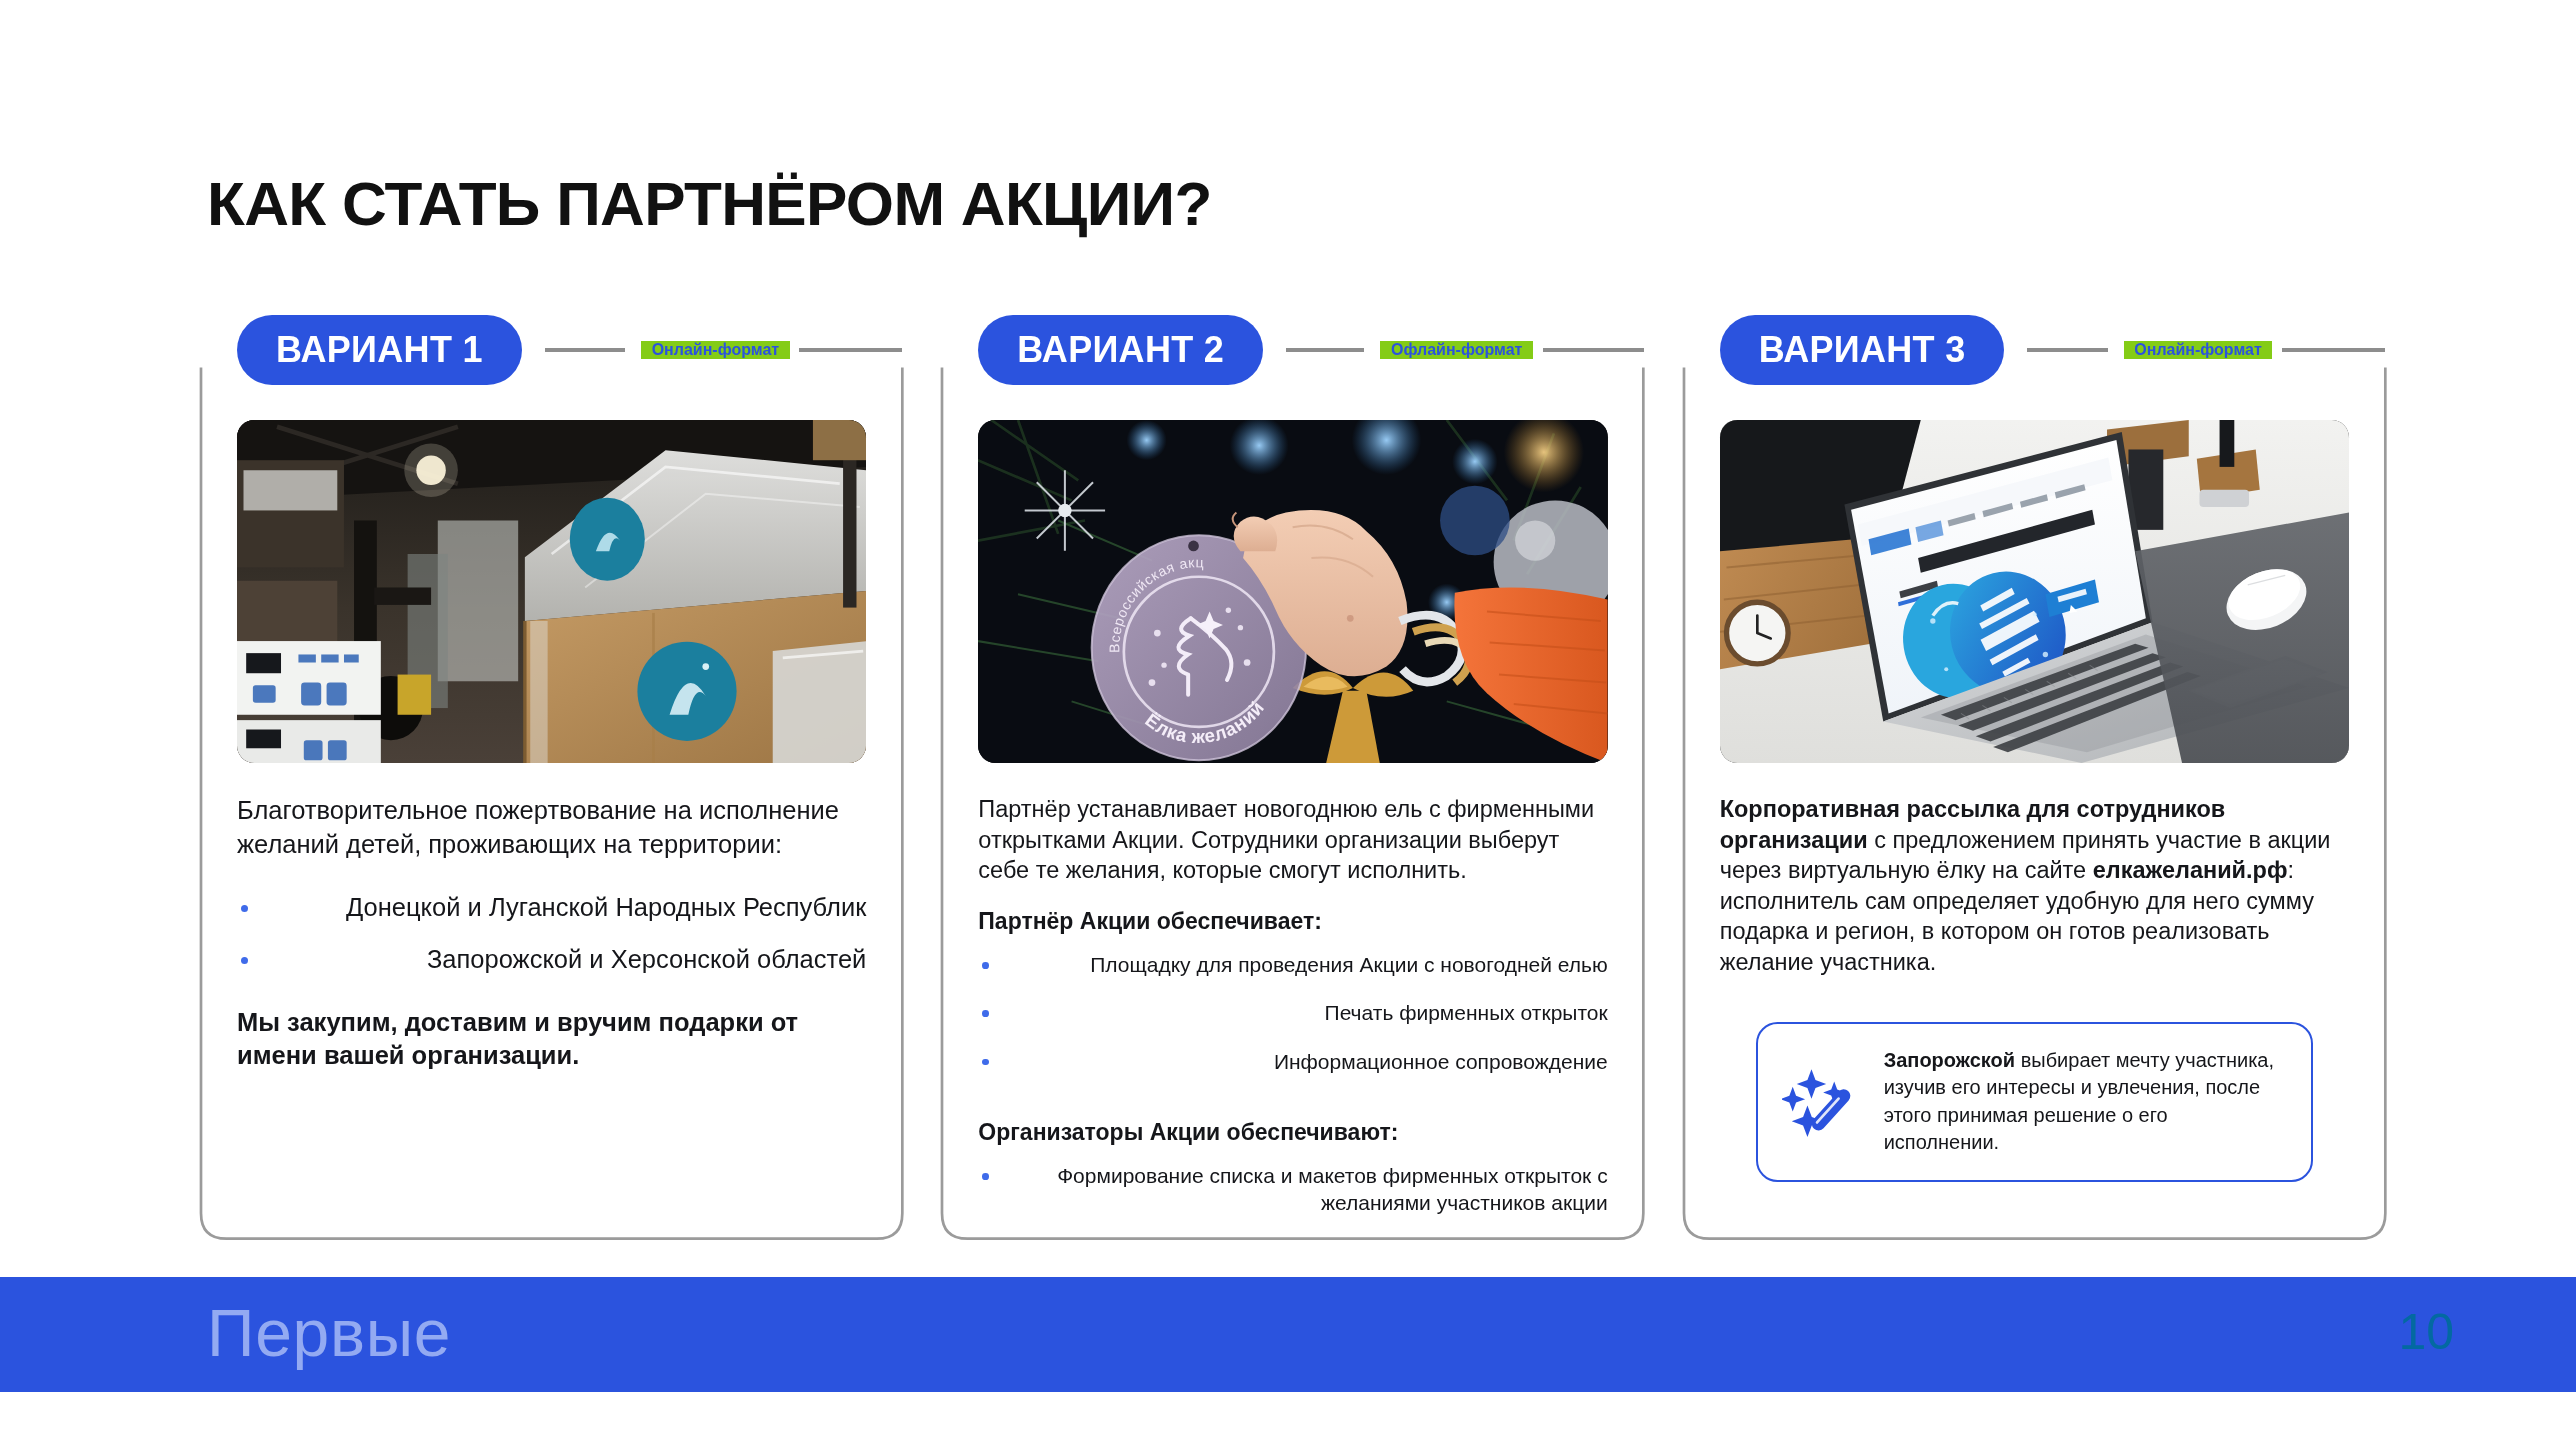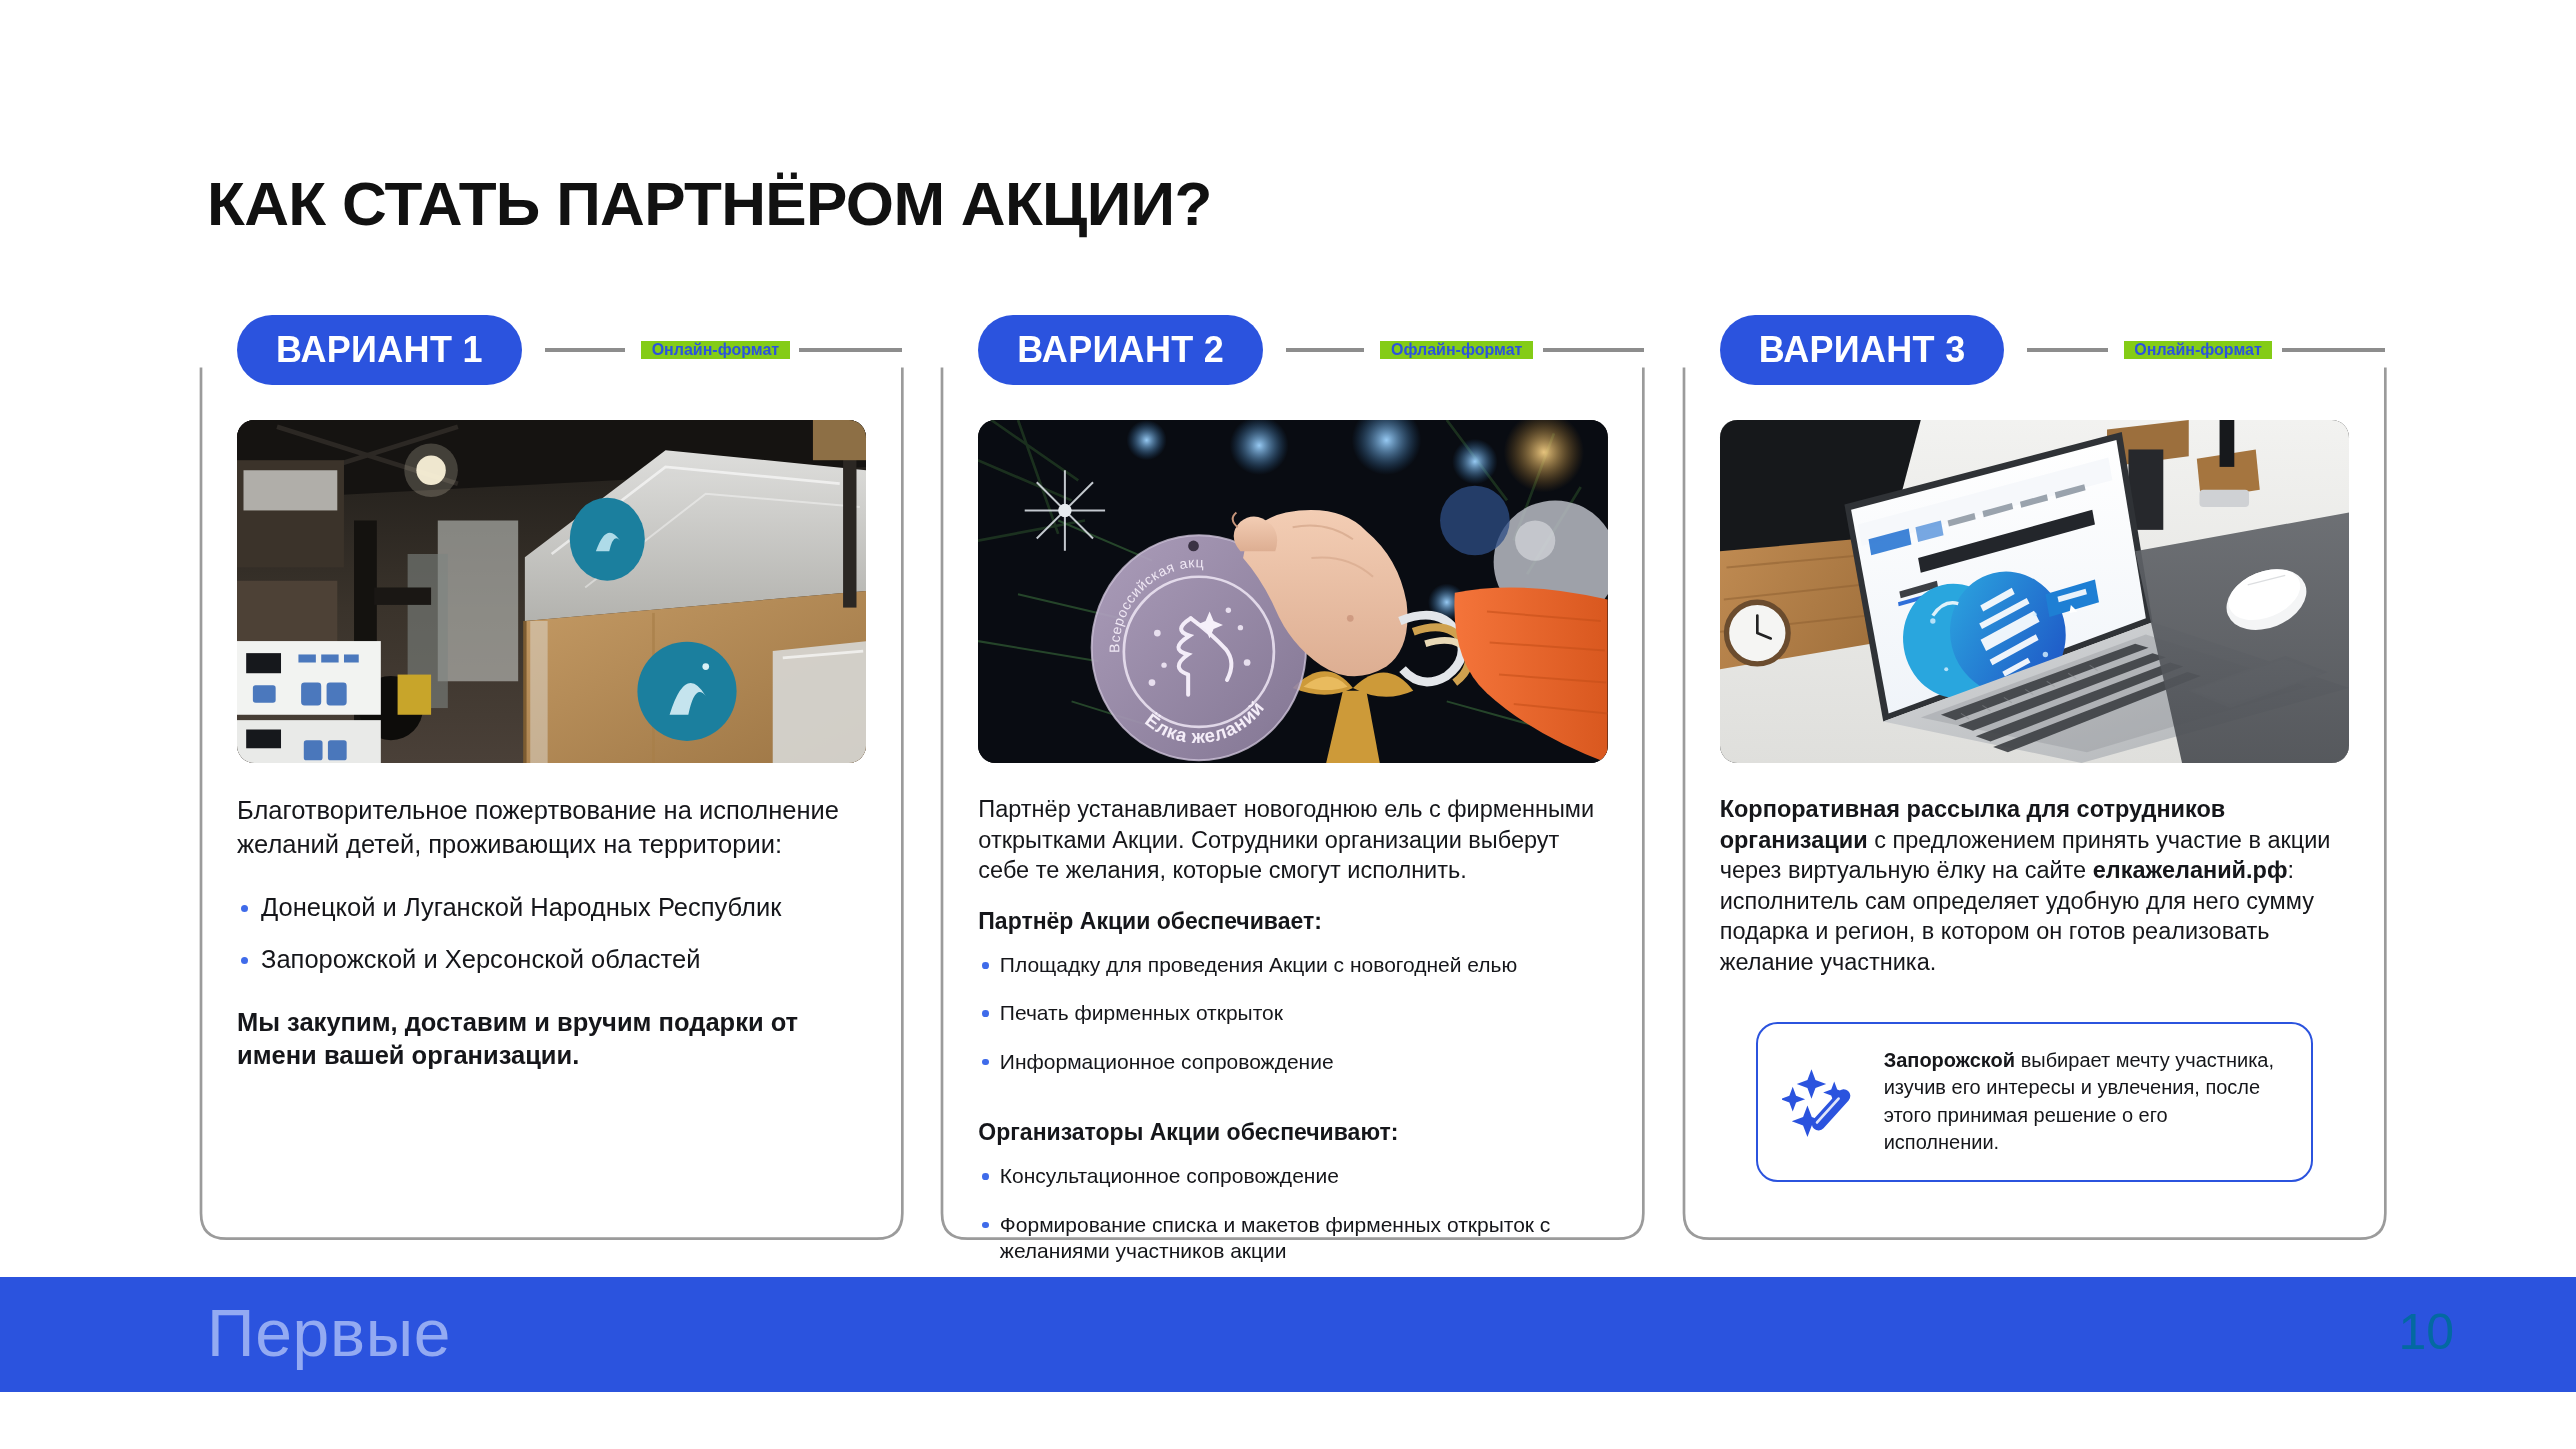--- a/index.html
+++ b/index.html
@@ -162,20 +162,21 @@
   .gap-sm { height: 14.8px; }
 
   .bullets { list-style: none; }
   .bullets li {
     position: relative;
     padding-left: 24px;
     font-size: 25.5px;
     line-height: 1.3;
     color: #15161a;
     margin-bottom: 19px;
+    text-align: right;
   }
   .bullets li:last-child { margin-bottom: 0; }
   .bullets li::before {
     content: "";
     position: absolute;
     left: 4px;
     top: 14px;
     width: 7.4px;
     height: 7.4px;
     border-radius: 50%;
@@ -503,21 +504,20 @@
           <div class="gap-sm"></div>
           <ul class="bullets tight">
             <li>Площадку для проведения Акции с новогодней елью</li>
             <li>Печать фирменных открыток</li>
             <li>Информационное сопровождение</li>
           </ul>
           <div class="gap-md"></div>
           <div class="subhead">Организаторы Акции обеспечивают:</div>
           <div class="gap-sm"></div>
           <ul class="bullets tight">
-            <li>Консультационное сопровождение</li>
             <li>Формирование списка и макетов фирменных открыток с желаниями участников акции</li>
           </ul>
         </div>
       </div>
     </div>
 
     <div class="card">
       <svg class="card-outline" viewBox="0 0 1045 1350" preserveAspectRatio="none">
         <path d="M 1045 50 L 1045 1310 Q 1045 1348 1007 1348 L 38 1348 Q 0 1348 0 1310 L 0 50" fill="none" stroke="#9b9b9b" stroke-width="4"></path>
       </svg>

